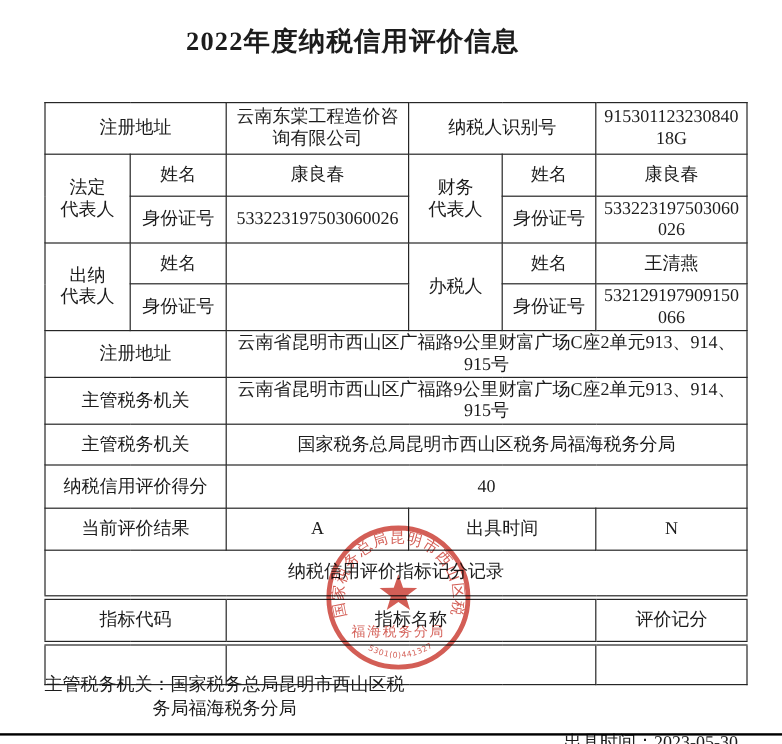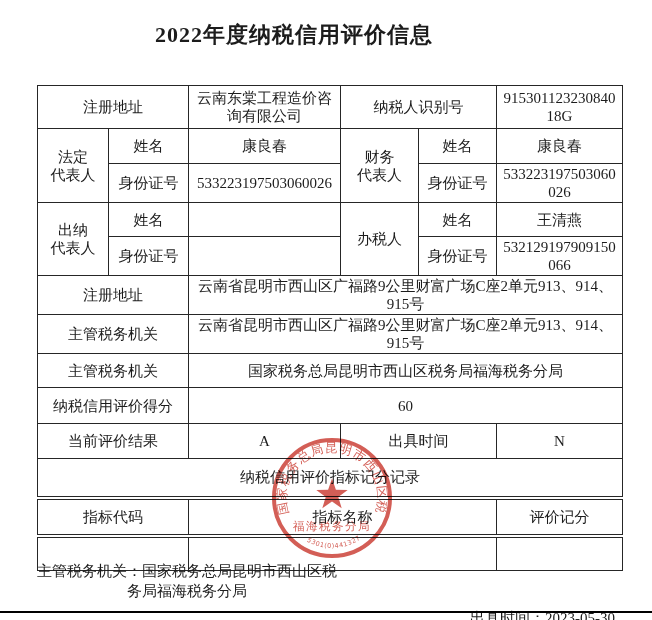--- a/index.html
+++ b/index.html
@@ -132,21 +132,21 @@
       <tr style="height:38px">
         <td colspan="2">主管税务机关</td>
         <td colspan="4">云南省昆明市西山区广福路9公里财富广场C座2单元913、914、915号</td>
       </tr>
       <tr style="height:34px">
         <td colspan="2">主管税务机关</td>
         <td colspan="4">国家税务总局昆明市西山区税务局福海税务分局</td>
       </tr>
       <tr style="height:36px">
         <td colspan="2">纳税信用评价得分</td>
-        <td colspan="4">60</td>
+        <td colspan="4">40</td>
       </tr>
       <tr style="height:35px">
         <td colspan="2">当前评价结果</td>
         <td>A</td>
         <td colspan="2">出具时间</td>
         <td>N</td>
       </tr>
       <tr style="height:39px">
         <td colspan="6">纳税信用评价指标记分记录</td>
       </tr>

